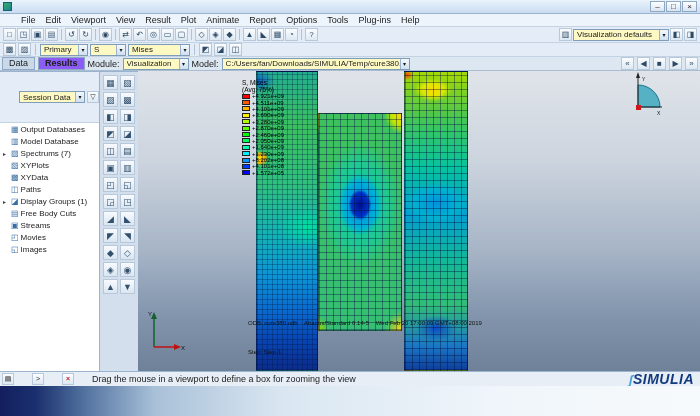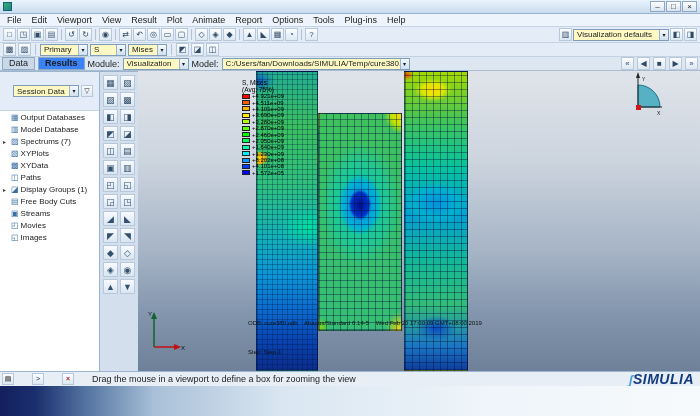--- a/index.html
+++ b/index.html
@@ -6,39 +6,39 @@
 html,body{width:700px;height:416px;overflow:hidden;position:relative;
   font-family:"Liberation Sans",sans-serif;font-size:9px;color:#1c1c1c;background:#e9f0f8}
 .row{position:absolute;display:flex;align-items:center}
 #titlebar{left:0;top:0;width:700px;height:14px;background:linear-gradient(#eaf3fc,#c9dcf0);
   border-bottom:1px solid #9ab4cf;padding:0 3px;gap:3px}
 #titlebar .t{font-weight:bold;font-size:9px;white-space:nowrap}
 .appicon{width:9px;height:9px;background:linear-gradient(135deg,#37b06a,#1d7f92);border:1px solid #14606e;flex:none}
 #winbtns{margin-left:auto;display:flex;gap:1px}
 .wb{width:15px;height:11px;border:1px solid #8fa9c4;background:linear-gradient(#ffffff,#d7e4f1);
   font-size:8px;line-height:9px;text-align:center}
-#menubar{left:0;top:14px;width:700px;height:13px;background:#eef4fb;border-bottom:1px solid #c3d3e3;padding-left:2px}
+#menubar{left:0;top:14px;width:700px;height:13px;background:#eef4fb;border-bottom:1px solid #c3d3e3;padding-left:16px}
 .mi{padding:0 5px;font-size:9px;white-space:nowrap}
 #toolbar1{left:0;top:27px;width:700px;height:16px;background:#e4edf7;border-bottom:1px solid #c3d3e3;padding:0 3px;gap:1px}
 #toolbar2{left:0;top:43px;width:700px;height:14px;background:#e4edf7;border-bottom:1px solid #c3d3e3;padding:0 3px;gap:2px}
 #modulebar{left:0;top:57px;width:700px;height:14px;background:#dce7f2;border-bottom:1px solid #aabdd0;gap:3px;padding:0 2px}
 .ic{width:13px;height:13px;border:1px solid #b7c8da;background:linear-gradient(#fcfdfe,#dce8f3);
   font-size:8px;line-height:11px;text-align:center;color:#2e4a66;flex:none}
 .sep{width:1px;height:11px;background:#b0c2d4;margin:0 2px;flex:none}
 .lbl{font-size:9px;flex:none;white-space:nowrap}
 .combo{height:12px;border:1px solid #7f9db9;background:#fef9c3;font-size:8px;display:flex;align-items:center;
   padding-left:3px;flex:none;overflow:hidden}
 .combo .val{overflow:hidden;white-space:nowrap;flex:1}
 .combo .arr{width:9px;height:100%;background:linear-gradient(#f4f9fd,#cfe0f0);border-left:1px solid #9ab4cf;
   font-size:6px;line-height:11px;text-align:center;flex:none}
 .tab{height:13px;border:1px solid #8fa9c4;background:#c9d9ea;padding:0 6px;font-size:9px;line-height:11px;flex:none}
-.tab.on{background:#3b82f6;font-weight:bold}
+.tab.on{background:#8b5cf6;font-weight:bold}
 #tree{position:absolute;left:0;top:71px;width:100px;height:300px;background:#fff;
   border-right:1px solid #9ab4cf;border-top:1px solid #9ab4cf}
-#treehead{display:flex;gap:2px;padding:13px;background:#e4edf7;border-bottom:1px solid #c3d3e3;align-items:flex-end}
+#treehead{display:flex;gap:2px;padding:19px;background:#e4edf7;border-bottom:1px solid #c3d3e3;align-items:flex-end}
 .trow{display:flex;align-items:center;gap:2px;height:12px;padding-left:3px;font-size:8px;white-space:nowrap;overflow:hidden}
 .tarrow{width:6px;font-size:6px;color:#444;flex:none}
 .tico{font-size:8px;color:#3a6ea5;flex:none}
 #toolbox{position:absolute;left:100px;top:71px;width:38px;height:300px;background:#d3dfec;border-top:1px solid #9ab4cf;
   display:grid;grid-template-columns:15px 15px;gap:2px;justify-content:center;align-content:start;padding-top:3px}
 .tbico{width:15px;height:15px;border:1px solid #b7c8da;background:linear-gradient(#f8fbfe,#d9e5f1);
   font-size:9px;line-height:14px;text-align:center;color:#33506d}
 #viewport{position:absolute;left:138px;top:71px;width:562px;height:300px;overflow:hidden;
   background:linear-gradient(180deg,#e0e4ea 0%,#ccd4de 30%,#a6b4c6 60%,#8194ac 82%,#6e8199 100%)}
 .strip{position:absolute;border:1px solid rgba(0,10,50,.55)}
@@ -156,21 +156,21 @@
   <span class="ic">▨</span>
   <span class="sep"></span>
   <div class="combo" style="width:48px">
     <span class="val">Primary</span>
     <span class="arr">▾</span>
   </div>
   <div class="combo" style="width:36px">
     <span class="val">S</span>
     <span class="arr">▾</span>
   </div>
-  <div class="combo" style="width:39px">
+  <div class="combo" style="width:62px">
     <span class="val">Mises</span>
     <span class="arr">▾</span>
   </div>
   <span class="sep"></span>
   <span class="ic">◩</span>
   <span class="ic">◪</span>
   <span class="ic">◫</span>
 </div>
 
 <div id="modulebar" class="row">

